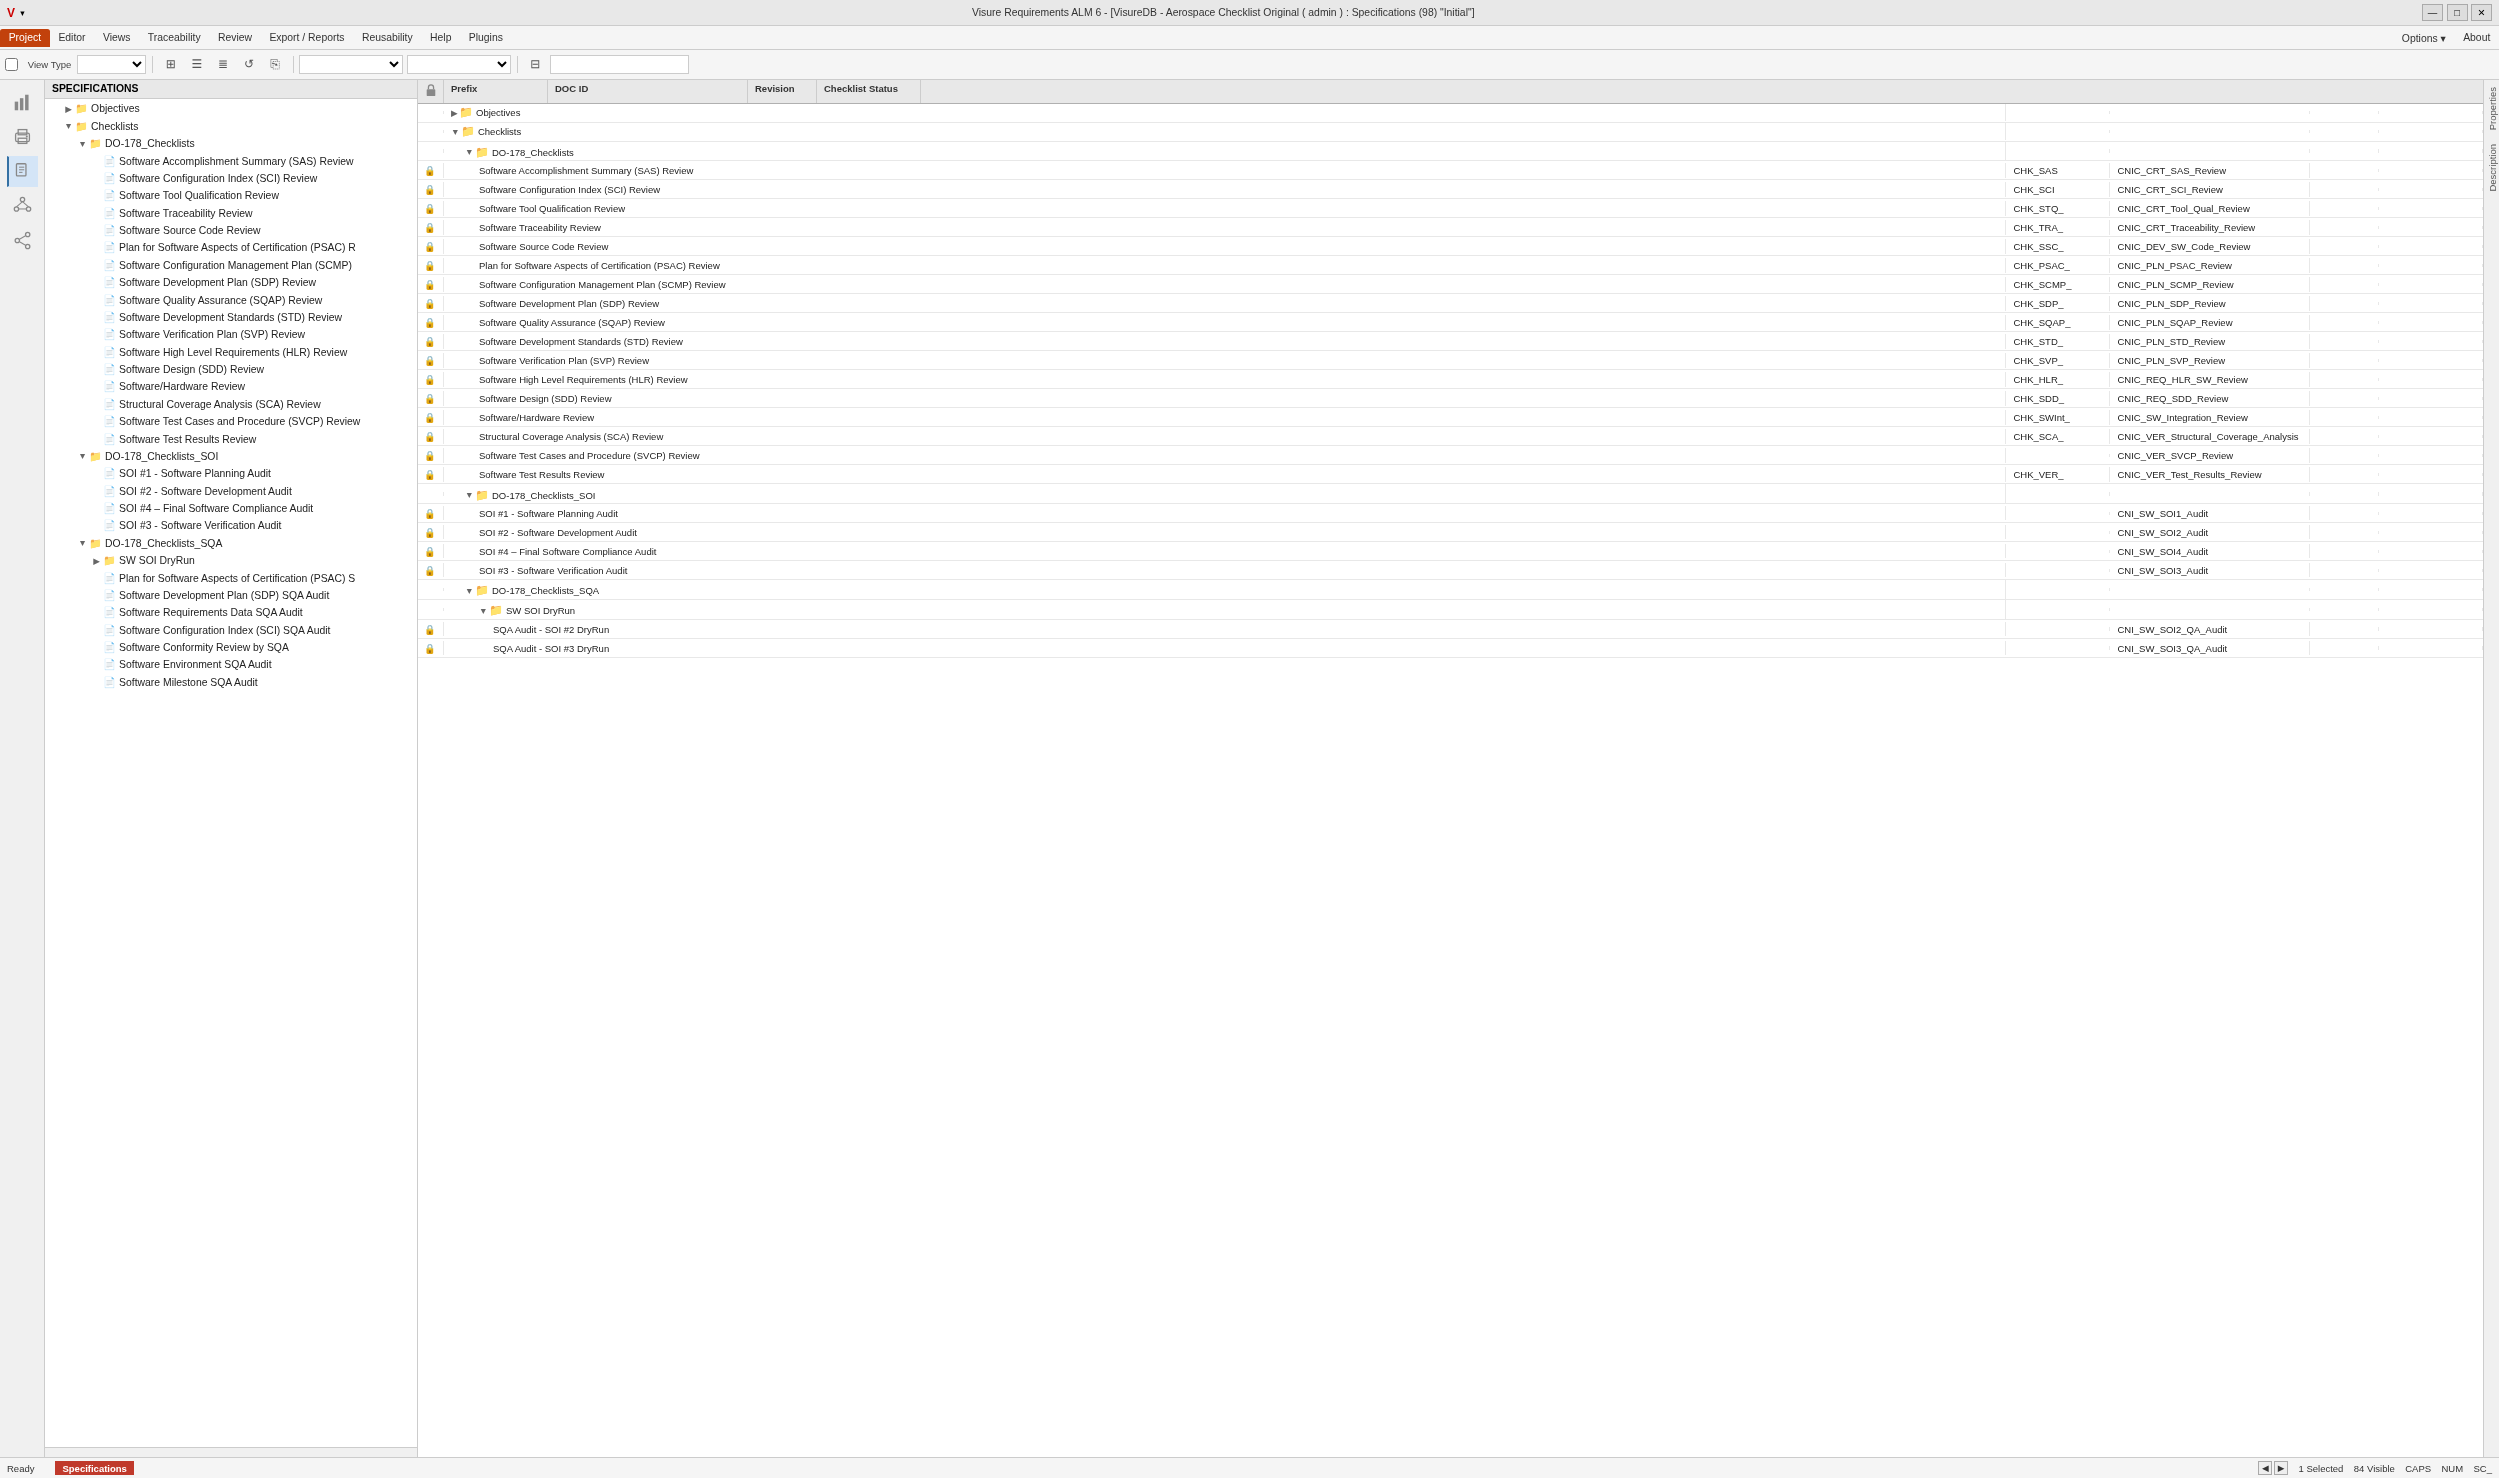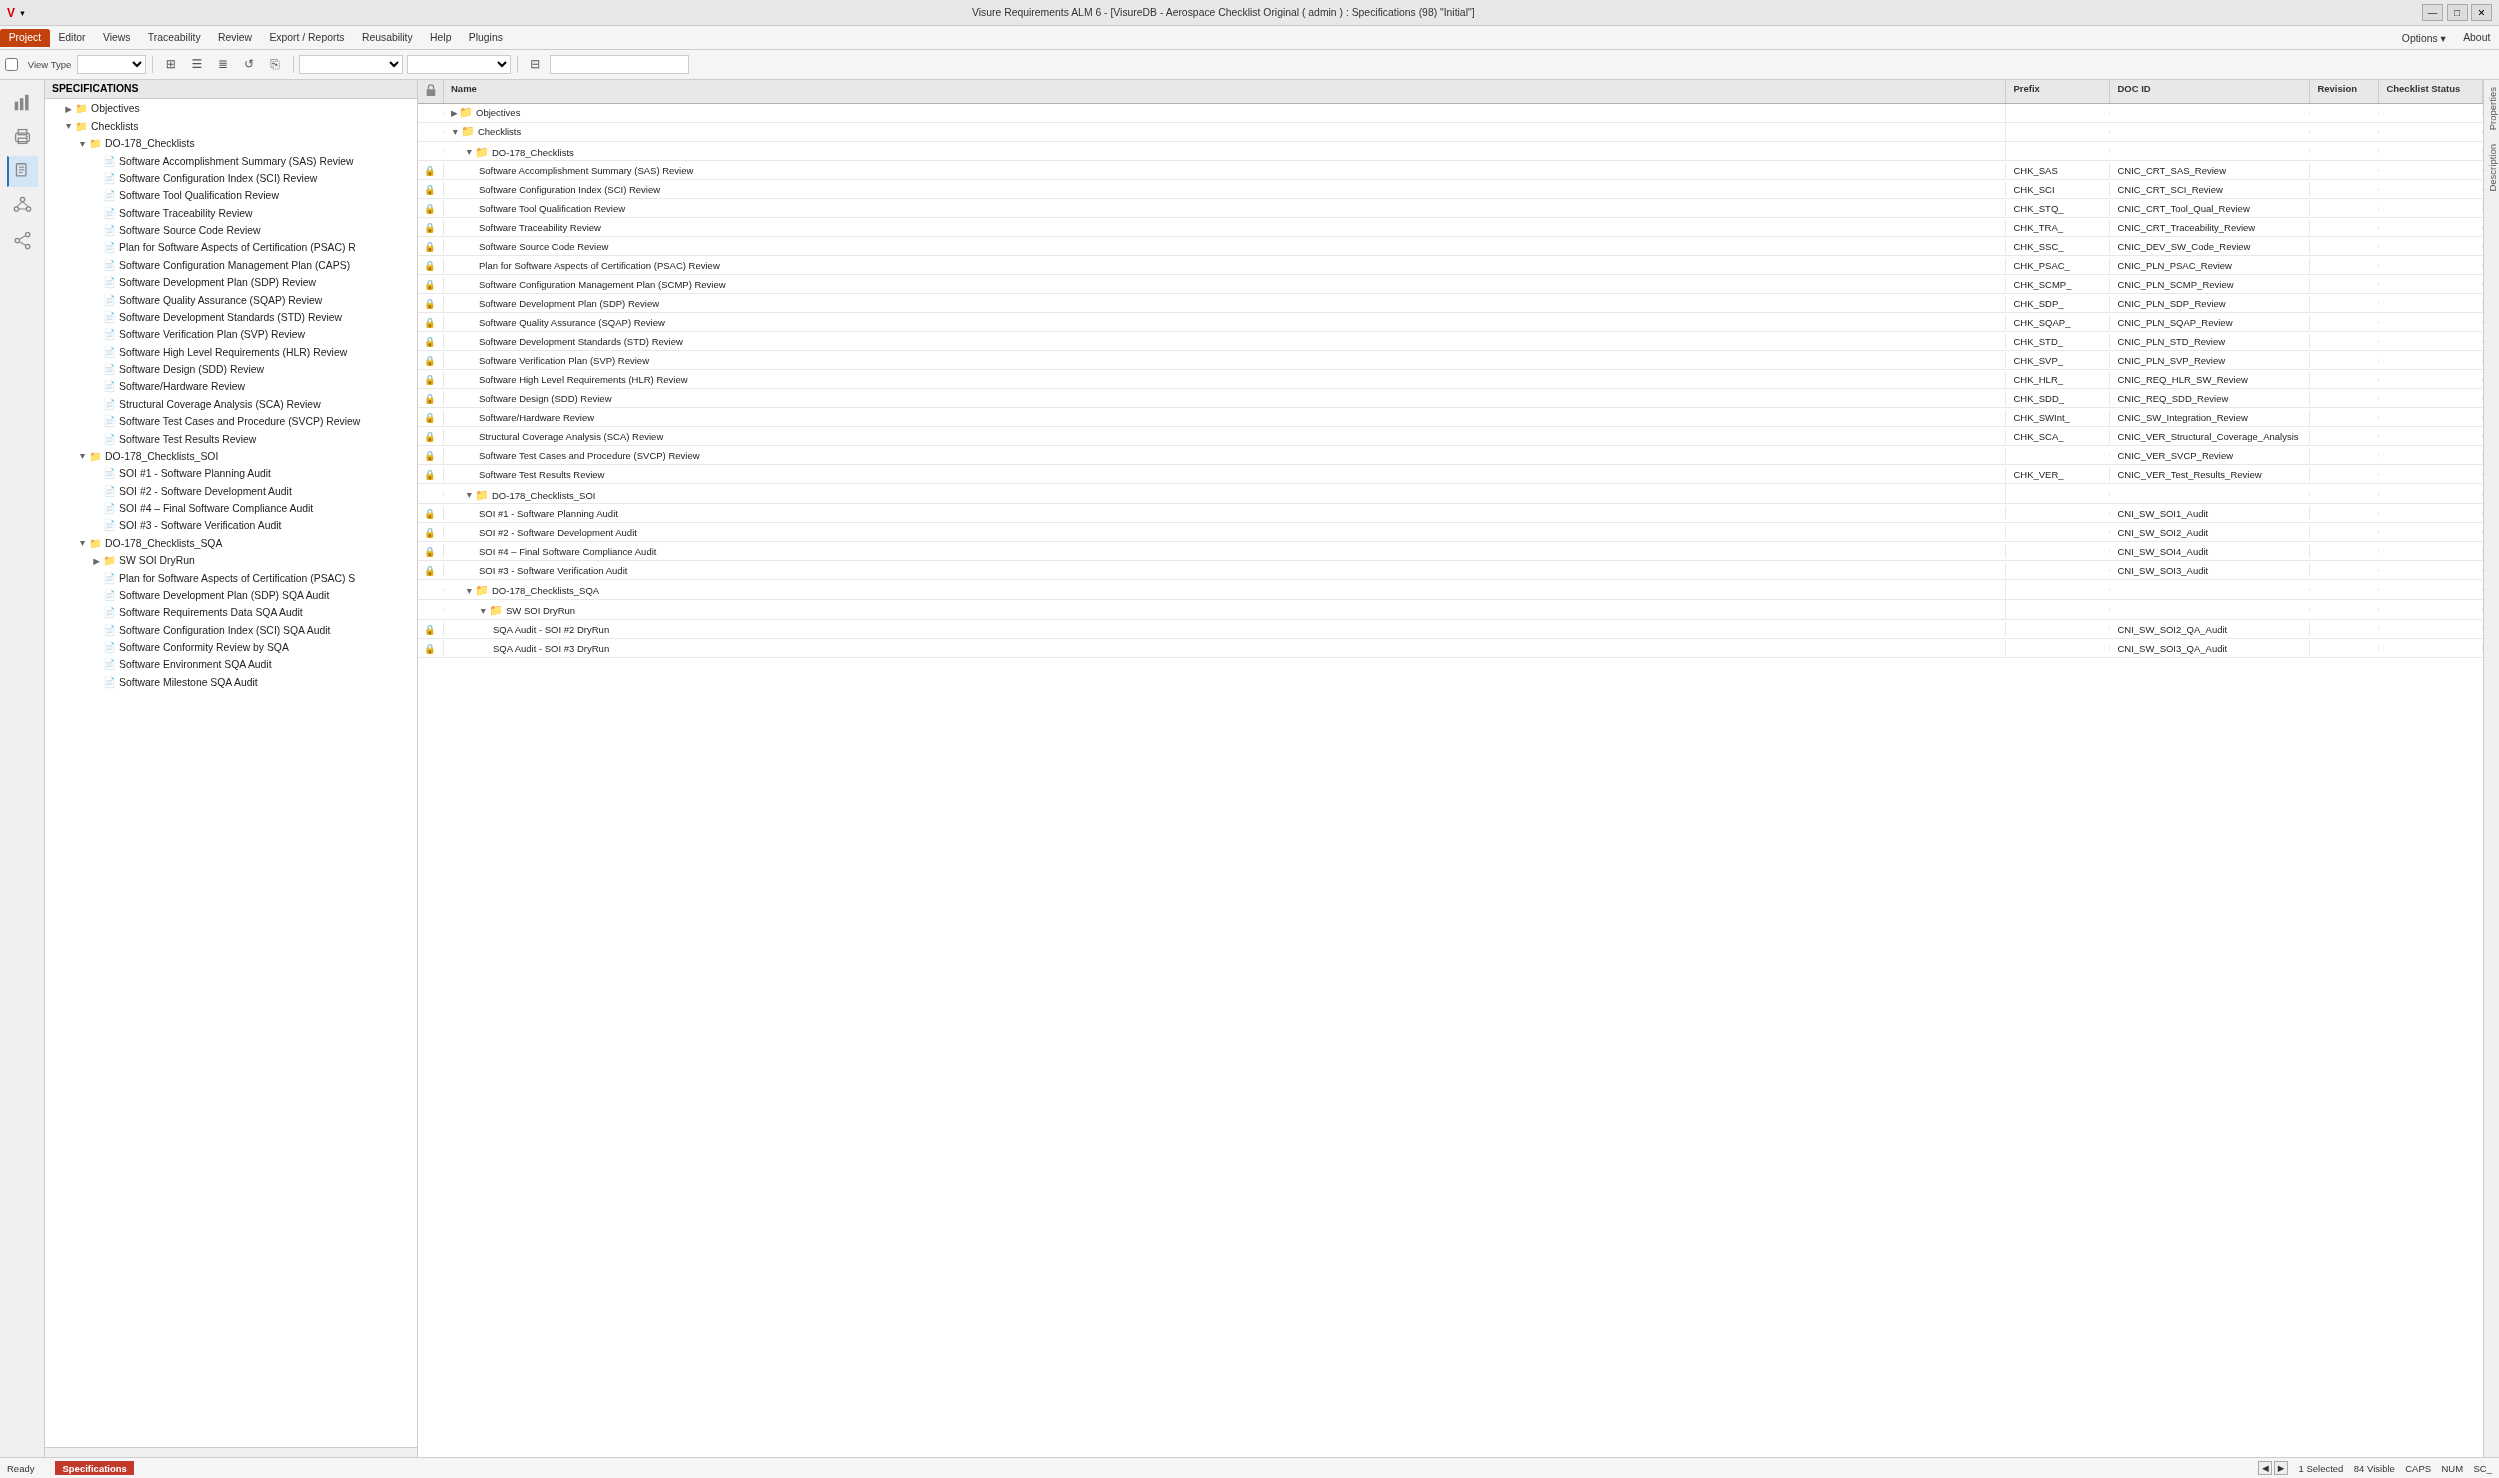--- a/index.html
+++ b/index.html
@@ -260,21 +260,21 @@
         <span class="tree-expand" style="width:12px;"></span>
         <span class="tree-icon">📄</span>
         <span class="tree-label">Plan for Software Aspects of Certification (PSAC) R</span>
       </div>
       <div class="tree-node">
         <span class="tree-indent"></span>
           <span class="tree-indent"></span>
           <span class="tree-indent"></span>
         <span class="tree-expand" style="width:12px;"></span>
         <span class="tree-icon">📄</span>
-        <span class="tree-label">Software Configuration Management Plan (CAPS)</span>
+        <span class="tree-label">Software Configuration Management Plan (SCMP)</span>
       </div>
       <div class="tree-node">
         <span class="tree-indent"></span>
           <span class="tree-indent"></span>
           <span class="tree-indent"></span>
         <span class="tree-expand" style="width:12px;"></span>
         <span class="tree-icon">📄</span>
         <span class="tree-label">Software Development Plan (SDP) Review</span>
       </div>
       <div class="tree-node">
@@ -467,21 +467,20 @@
 
   <div id="gridpanel">
 
     <div id="grid-header">
       <div class="gh-cell gh-lock">
         <svg width="12" height="14" viewBox="0 0 14 16">
             <rect x="2" y="7" width="10" height="8" rx="1" fill="#888"></rect>
             <path d="M4 7V5a3 3 0 0 1 6 0v2" fill="none" stroke="#888" stroke-width="1.5"></path>
           </svg>
       </div>
-      <div class="gh-cell gh-name">Name</div>
       <div class="gh-cell gh-prefix">Prefix</div>
       <div class="gh-cell gh-docid">DOC ID</div>
       <div class="gh-cell gh-revision">Revision</div>
       <div class="gh-cell gh-status">Checklist Status</div>
     </div>
 
     <div id="grid-content">
 
       <div class="grid-row">
         <div class="gc-cell gc-lock"></div>

